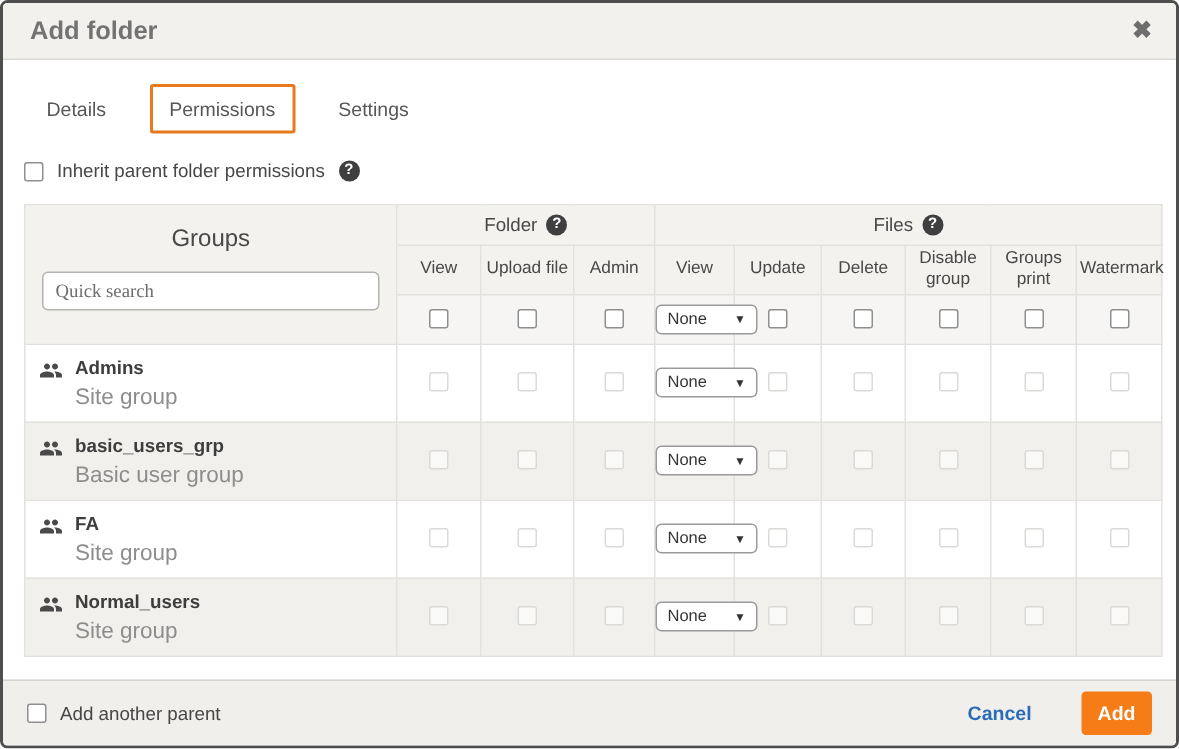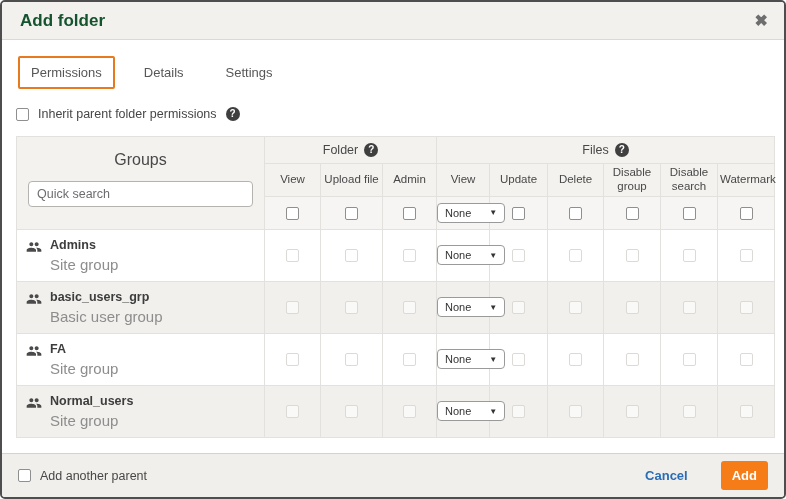--- a/index.html
+++ b/index.html
@@ -12,21 +12,21 @@
     background: #fff; overflow: hidden;
     display: flex; flex-direction: column;
   }
 
   
   .titlebar {
     height: 38px; flex-shrink: 0;
     background: #f2f1ee; border-bottom: 1px solid #dbd9d6;
     display: flex; align-items: center; padding: 0 16px 0 18px;
   }
-  .title { font-size: 17px; font-weight: bold; color: #14532d; }
+  .title { font-size: 17px; font-weight: bold; color: #737373; }
   .close {
     margin-left: auto; color: #6e6e6e; font-size: 16px; font-weight: bold;
     cursor: pointer; line-height: 1;
   }
 
   
   .body { flex: 1; padding: 16px 14px 0 14px; background: #fff; }
 
   .tabs { display: flex; align-items: center; gap: 16px; padding-left: 2px; }
   .tab { padding: 7px 11px; font-size: 13px; color: #575757; border: 2px solid transparent; cursor: pointer; }
@@ -58,21 +58,21 @@
   .section-row th { height: 27px; font-size: 12.5px; }
   .section-label { display: inline-flex; align-items: center; gap: 6px; }
   .cols-row th { height: 31px; font-size: 11.5px; line-height: 1.2; padding: 2px; }
   .selectall-row td { height: 33px; background: #f6f5f3; text-align: center; }
 
   .groups-cell { background: #f3f2ef; vertical-align: top; padding: 10px 11px 0 11px; }
   .groups-title { text-align: center; font-size: 16px; color: #484848; margin-top: 4px; }
   .quick-search {
     margin-top: 12px; width: 100%; height: 26px;
     border: 1px solid #b5b3b0; border-radius: 4px; background: #fff;
-    font-family: Liberation Sans, sans-serif; font-size: 12.5px; color: #444;
+    font-family: Liberation Serif, serif; font-size: 12.5px; color: #444;
     padding: 0 8px; outline: none;
   }
   .quick-search::placeholder { color: #6d6d6d; opacity: 1; }
 
   .perm tbody td { height: 52px; text-align: center; background: #fff; }
   .perm tbody tr.alt td { background: #f1f0ed; }
 
   .group-info { display: flex; align-items: flex-start; gap: 8px; text-align: left; padding: 0 4px 0 9px; }
   .group-icon { flex-shrink: 0; margin-top: 1px; }
   .group-name { font-size: 12.5px; font-weight: bold; color: #3d3d3d; }
@@ -105,22 +105,22 @@
 <div class="dialog">
 
   <div class="titlebar">
     <span class="title">Add folder</span>
     <span class="close">✖</span>
   </div>
 
   <div class="body">
 
     <div class="tabs">
+      <div class="tab"><span>Details</span></div>
       <div class="tab active"><span>Permissions</span></div>
-      <div class="tab"><span>Details</span></div>
       <div class="tab"><span>Settings</span></div>
     </div>
 
     <div class="inherit-row">
       <span class="cb"></span>
       <span>Inherit parent folder permissions</span>
       <span class="help">?</span>
     </div>
 
     <table class="perm">
@@ -156,21 +156,21 @@
           </th>
         </tr>
         <tr class="cols-row">
           <th>View</th>
           <th>Upload file</th>
           <th>Admin</th>
           <th>View</th>
           <th>Update</th>
           <th>Delete</th>
           <th>Disable group</th>
-          <th>Disable search</th>
+          <th>Groups print</th>
           <th>Watermark</th>
         </tr>
         <tr class="selectall-row">
           <td><span class="cb"></span></td>
           <td><span class="cb"></span></td>
           <td><span class="cb"></span></td>
           <td>
             <span class="none-select">
               <span>None</span>
               <span class="arrow">▼</span>

